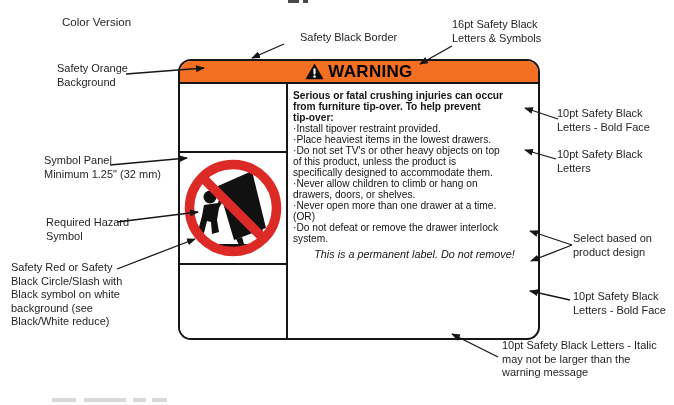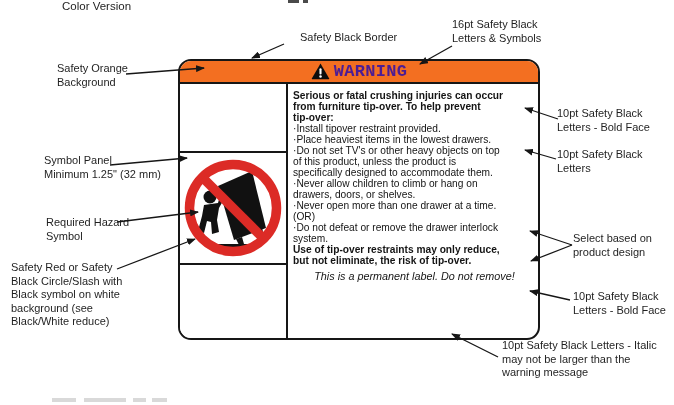--- a/index.html
+++ b/index.html
@@ -16,22 +16,22 @@
   .ann{position:absolute;font-size:11px;line-height:13.5px;white-space:pre-line;color:#1f1f1f;}
   .page-title{position:absolute;font-size:11.5px;color:#1f1f1f;}
 
   
   #label{position:absolute;left:178px;top:59px;width:362px;height:281px;
          border:2.5px solid var(--safety-black);border-radius:13px;background:#fff;
          overflow:hidden;display:flex;flex-direction:column;}
   #label-header{height:23px;flex:0 0 23px;background:var(--safety-orange);
          border-bottom:2.5px solid var(--safety-black);
          display:flex;align-items:center;justify-content:center;}
-  #warning-word{font-size:17px;font-weight:900;letter-spacing:.3px;color:#4c1d95;
-         font-family:Liberation Mono, monospace;margin-left:4px;}
+  #warning-word{font-size:17px;font-weight:900;letter-spacing:.3px;color:#000000;
+         font-family:Liberation Sans, sans-serif;margin-left:4px;}
   #label-body{flex:1;display:flex;min-height:0;}
   #symbol-col{flex:0 0 108px;border-right:2.5px solid var(--safety-black);
          display:flex;flex-direction:column;}
   .sym-cell-empty-top{flex:0 0 67px;background:#fff;}
   #symbol-panel{flex:0 0 114px;border-top:2.5px solid var(--safety-black);
          border-bottom:2.5px solid var(--safety-black);
          display:flex;align-items:center;justify-content:center;background:#fff;}
   .sym-cell-empty-bottom{flex:1;background:#fff;}
   #text-col{flex:1;padding:6px 2px 2px 5px;font-size:10.2px;line-height:11px;
          color:#141414;min-width:0;}
@@ -51,21 +51,21 @@
 
 <div id="canvas">
 
   <div class="frag" style="left:288px;top:0;width:11px;height:3px;"></div>
   <div class="frag" style="left:303px;top:0;width:5px;height:3px;"></div>
   <div class="frag-light" style="left:52px;top:398px;width:24px;height:4px;"></div>
   <div class="frag-light" style="left:84px;top:398px;width:42px;height:4px;"></div>
   <div class="frag-light" style="left:133px;top:398px;width:13px;height:4px;"></div>
   <div class="frag-light" style="left:152px;top:398px;width:15px;height:4px;"></div>
 
-  <div class="page-title" style="left:62px;top:0;">Color Version</div>
+  <div class="page-title" style="left:62px;top:16px;">Color Version</div>
 
   <div id="label">
     <div id="label-header">
       <svg width="19" height="17" viewBox="0 0 19 17">
         <path d="M9.5 0.6 L18.2 15.4 Q18.6 16.2 17.7 16.2 L1.3 16.2 Q0.4 16.2 0.8 15.4 Z" fill="#0d0d0d"></path>
         <rect x="8.45" y="5.2" width="2.1" height="6.2" rx="1" fill="#fff"></rect>
         <circle cx="9.5" cy="13.6" r="1.25" fill="#fff"></circle>
       </svg>
       <span id="warning-word">WARNING</span>
     </div>
@@ -106,22 +106,20 @@
 ·Place heaviest items in the lowest drawers.
 ·Do not set TV's or other heavy objects on top
 of this product, unless the product is
 specifically designed to accommodate them.
 ·Never allow children to climb or hang on
 drawers, doors, or shelves.
 ·Never open more than one drawer at a time.
 (OR)
 ·Do not defeat or remove the drawer interlock
 system.</div>
-        <div class="wl-bold">Use of tip-over restraints may only reduce,
-but not eliminate, the risk of tip-over.</div>
         <div class="wl-italic">This is a permanent label. Do not remove!</div>
       </div>
     </div>
   </div>
 
   <div class="ann" style="left:300px;top:31px;">Safety Black Border</div>
   <div class="ann" style="left:452px;top:18px;">16pt Safety Black
 Letters &amp; Symbols</div>
   <div class="ann" style="left:57px;top:62px;">Safety Orange
 Background</div>

